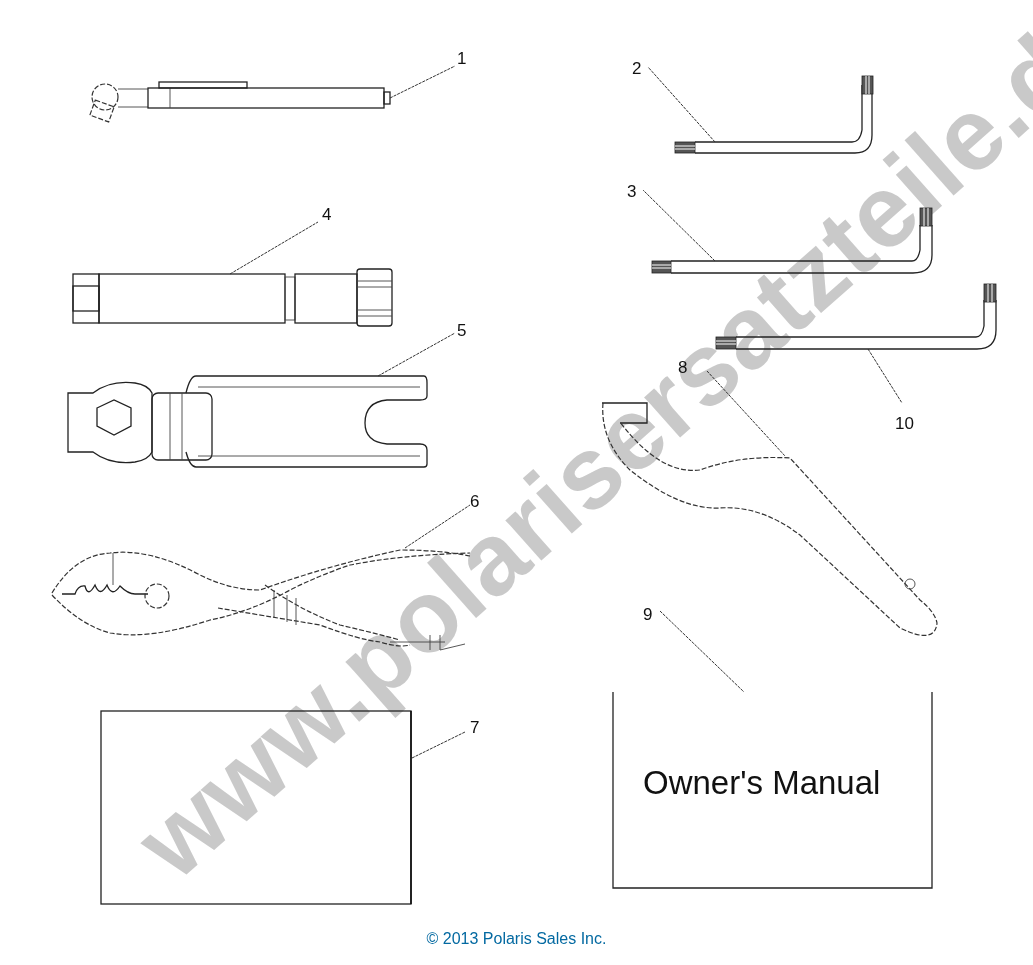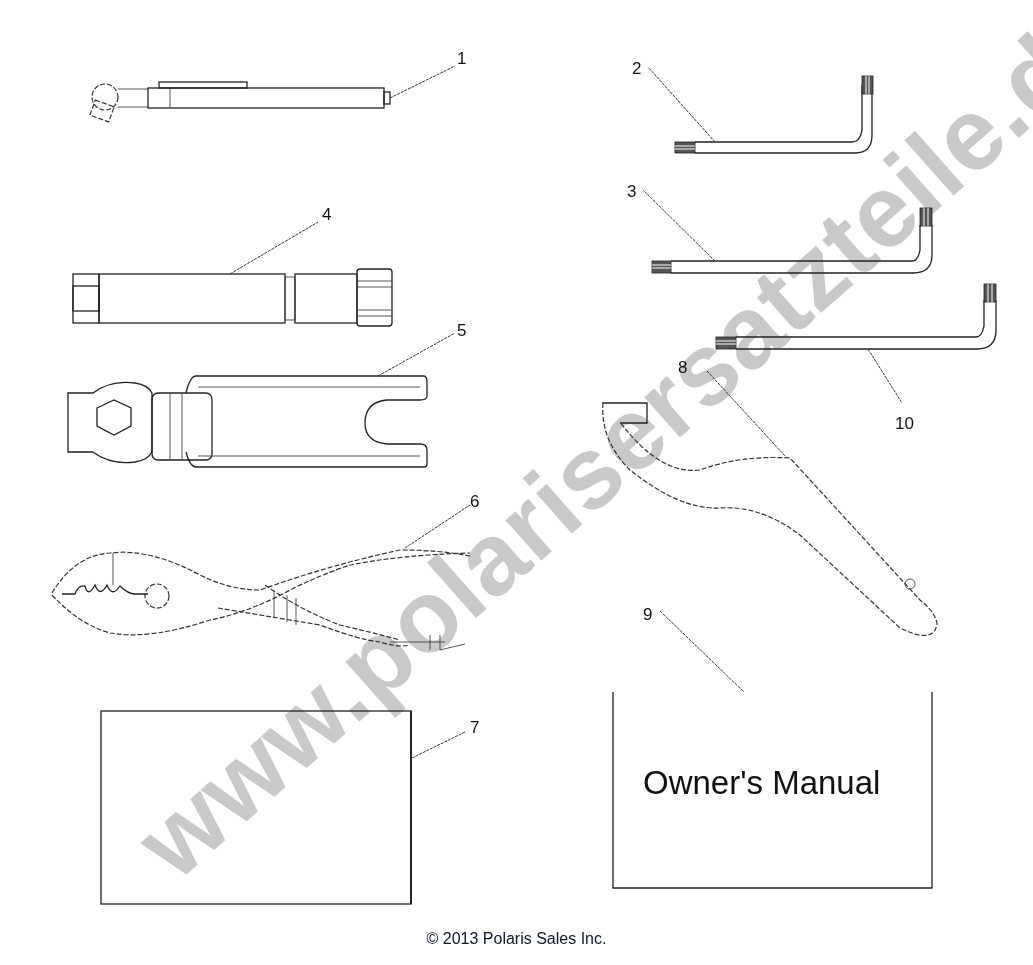--- a/index.html
+++ b/index.html
@@ -14,21 +14,21 @@
   .manual-text { font-family: "Liberation Sans", sans-serif; font-size: 33px; fill: #111; }
   .watermark {
     position: absolute; left: 20px; top: 455px; width: 1060px;
     transform: rotate(-41.5deg); transform-origin: 50% 50%;
     font-family: "Liberation Sans", sans-serif; font-weight: bold; font-size: 102px;
     color: #c4c4c4; opacity: 0.9; white-space: nowrap; letter-spacing: 1px;
     pointer-events: none; text-align: center; line-height: 1;
   }
   .copyright {
     position: absolute; top: 930px; left: 0; width: 1033px; text-align: center;
-    font-family: "Liberation Sans", sans-serif; font-size: 16px; color: #0f172a;
+    font-family: "Liberation Sans", sans-serif; font-size: 16px; color: #0369a1;
   }
 </style>
 </head>
 <body>
 
 <div class="watermark">www.polarisersatzteile.de</div>
 
 <svg id="diagram" viewBox="0 0 1033 965" xmlns="http://www.w3.org/2000/svg">
 
   <g>

